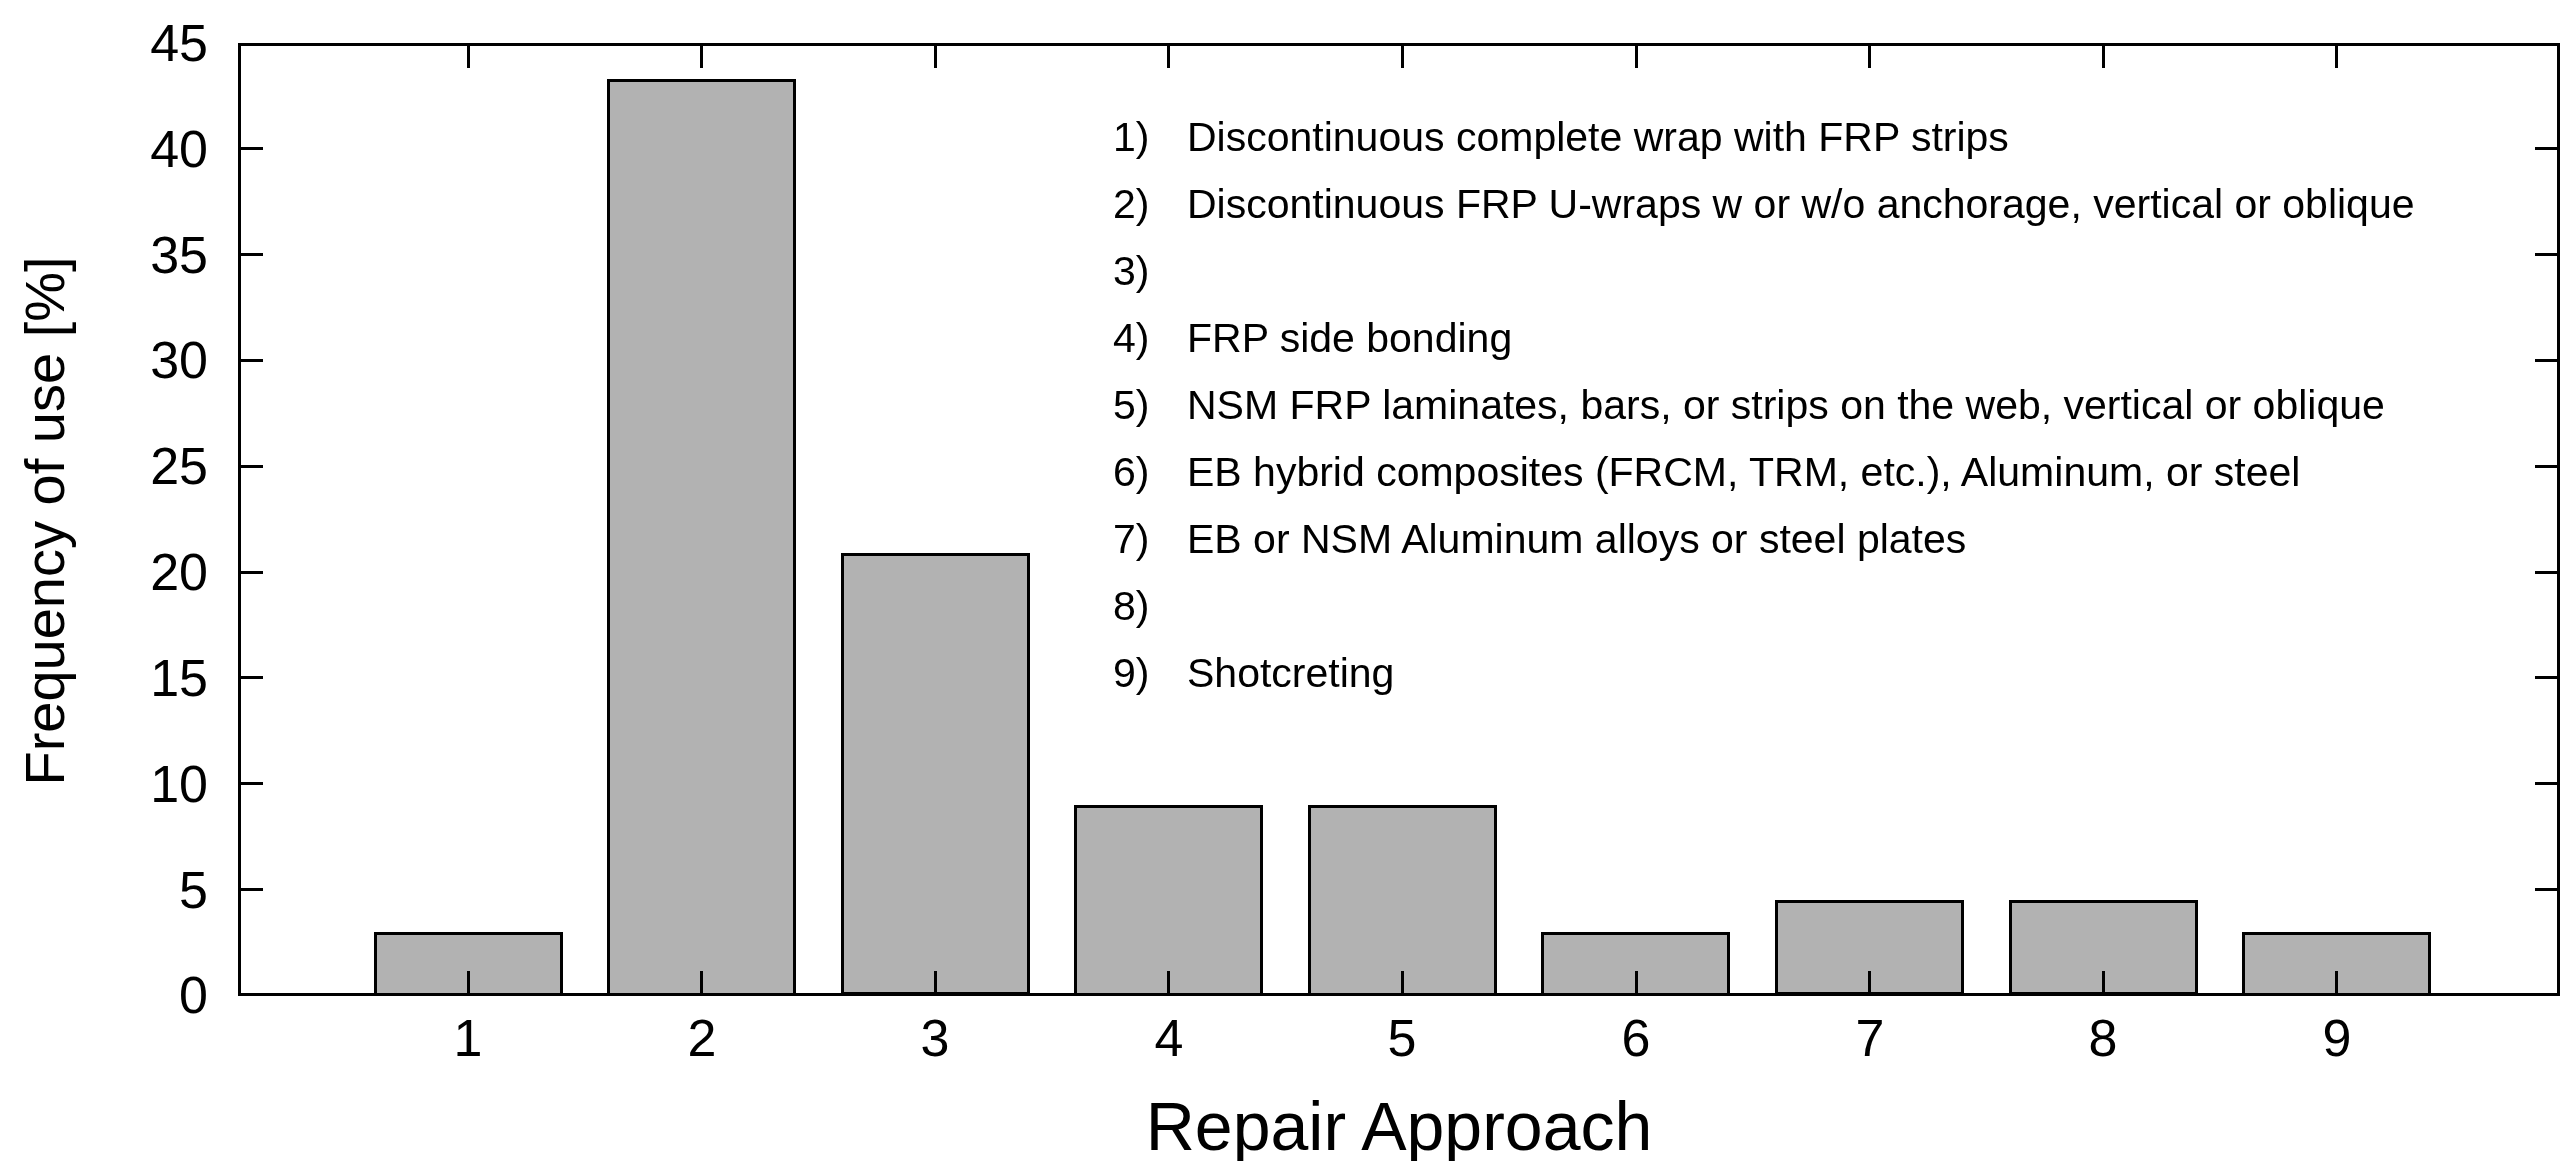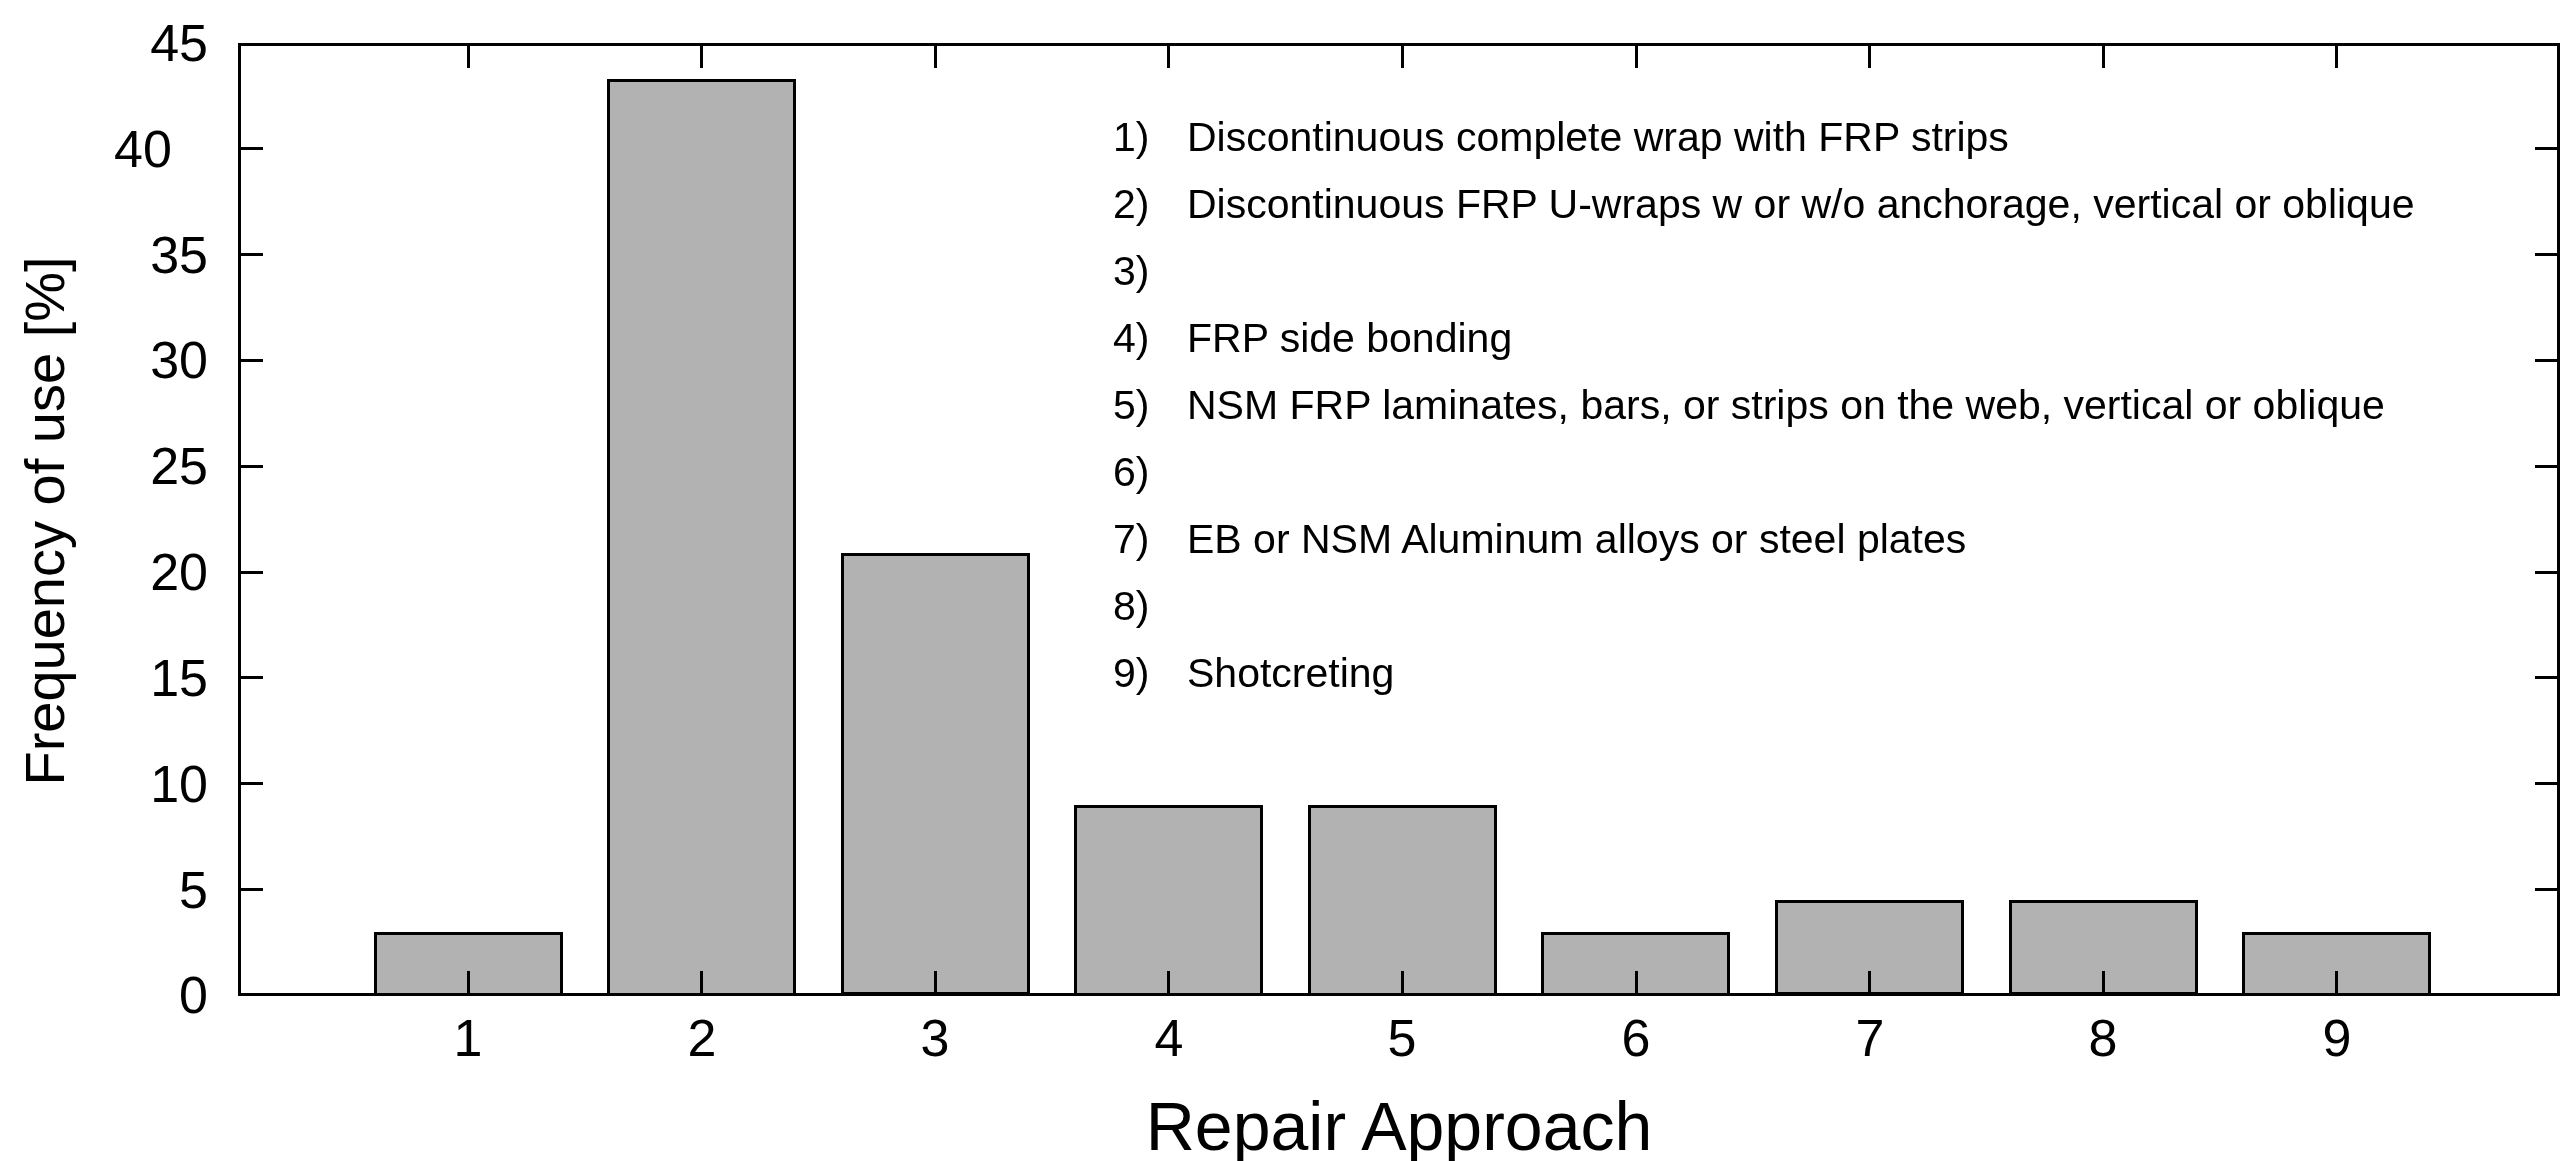--- a/index.html
+++ b/index.html
@@ -137,21 +137,21 @@
     </div>
   <div id="ytick-labels">
       <div class="ytick-label" style="left: 78px; top: 995px;">0</div>
       <div class="ytick-label" style="left: 78px; top: 890px;">5</div>
       <div class="ytick-label" style="left: 78px; top: 784px;">10</div>
       <div class="ytick-label" style="left: 78px; top: 678px;">15</div>
       <div class="ytick-label" style="left: 78px; top: 572px;">20</div>
       <div class="ytick-label" style="left: 78px; top: 466px;">25</div>
       <div class="ytick-label" style="left: 78px; top: 360px; text-align: right;">30</div>
       <div class="ytick-label" style="left: 78px; top: 255px;">35</div>
-      <div class="ytick-label" style="left: 78px; top: 149px; text-align: center;">40</div>
+      <div class="ytick-label" style="left: 78px; top: 149px;">40</div>
       <div class="ytick-label" style="left: 78px; top: 43px;">45</div>
     </div>
   <div id="xtick-labels">
       <div class="xtick-label" style="left: 468px; top: 1038px;">1</div>
       <div class="xtick-label" style="left: 702px; top: 1038px;">2</div>
       <div class="xtick-label" style="left: 935px; top: 1038px;">3</div>
       <div class="xtick-label" style="left: 1169px; top: 1038px;">4</div>
       <div class="xtick-label" style="left: 1402px; top: 1038px;">5</div>
       <div class="xtick-label" style="left: 1636px; top: 1038px;">6</div>
       <div class="xtick-label" style="left: 1870px; top: 1038px;">7</div>
@@ -175,20 +175,21 @@
       <div class="legend-row">
         <span class="legend-num">4)</span>
         <span>FRP side bonding</span>
       </div>
       <div class="legend-row">
         <span class="legend-num">5)</span>
         <span>NSM FRP laminates, bars, or strips on the web, vertical or oblique</span>
       </div>
       <div class="legend-row">
         <span class="legend-num">6)</span>
+        <span>EB hybrid composites (FRCM, TRM, etc.), Aluminum, or steel</span>
       </div>
       <div class="legend-row">
         <span class="legend-num">7)</span>
         <span>EB or NSM Aluminum alloys or steel plates</span>
       </div>
       <div class="legend-row">
         <span class="legend-num">8)</span>
       </div>
       <div class="legend-row">
         <span class="legend-num">9)</span>

